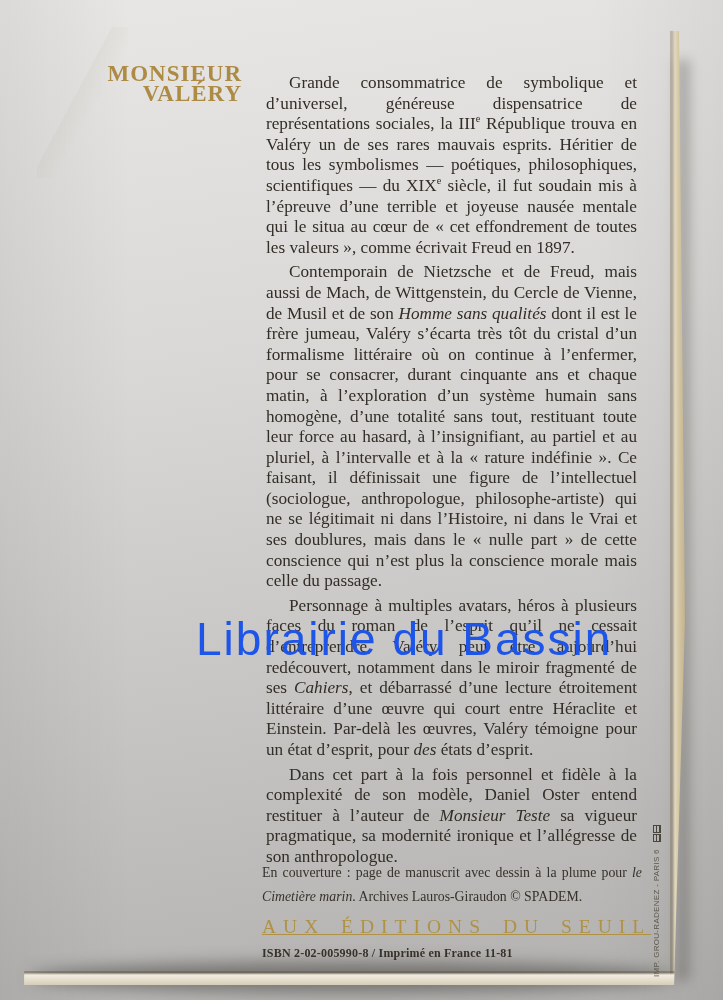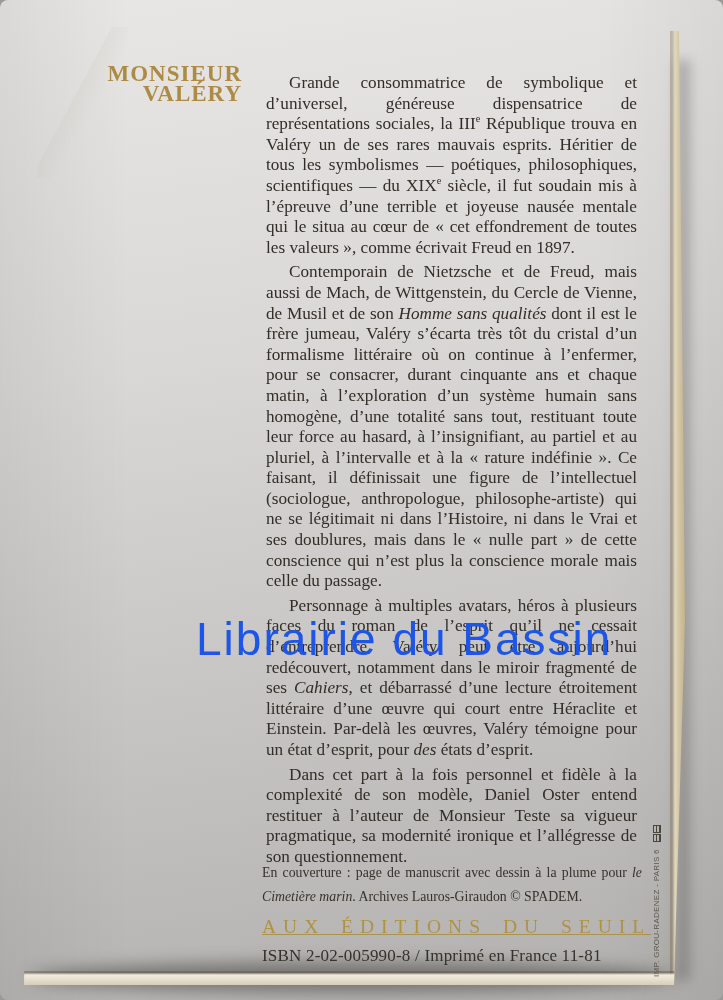--- a/index.html
+++ b/index.html
@@ -2,21 +2,20 @@
 <html lang="fr"><head>
 <meta charset="utf-8">
 <style>
   html,body{margin:0;padding:0;background:#9a9997;}
   .scene{
     position:relative;width:723px;height:1000px;overflow:hidden;
     background:
       linear-gradient(90deg, rgba(0,0,0,0.06) 0%, rgba(0,0,0,0) 18%, rgba(0,0,0,0) 82%, rgba(0,0,0,0.05) 100%),
       linear-gradient(172deg,#e8e7e5 0%,#d9d8d6 35%,#c7c6c4 65%,#b1b0ae 100%);
     font-family:"Liberation Serif",serif;
-    border-radius:8px;
   }
   .book-shadow{
     position:absolute;left:30px;top:962px;width:644px;height:30px;
     background:rgba(55,52,48,0.5);filter:blur(8px);border-radius:50%;
   }
   .book-shadow-right{
     position:absolute;left:676px;top:60px;width:14px;height:920px;
     background:rgba(55,52,48,0.28);filter:blur(6px);
   }
   .book{
@@ -57,21 +56,21 @@
     color:#36312a;font-size:13.8px;line-height:24px;text-align:justify;
   }
   .publisher-line{
     position:absolute;left:262px;top:916px;width:390px;
     color:#b09247;font-size:19.5px;letter-spacing:7px;word-spacing:4px;
     white-space:nowrap;
     text-decoration:underline;
   }
   .isbn-line{
     position:absolute;left:262px;top:946px;
-    color:#36312a;font-size:17px;font-weight:normal;letter-spacing:0.2px;
+    color:#36312a;font-size:12px;font-weight:bold;letter-spacing:0.2px;
   }
   .printer-imprint{
     position:absolute;left:652px;top:977px;width:140px;height:12px;
     transform:rotate(-90deg);transform-origin:0 0;
     font-family:"Liberation Sans",sans-serif;font-size:8px;letter-spacing:0.3px;
     color:#5c564c;white-space:nowrap;
   }
   .umark{display:inline-block;margin-left:5px;}
   .umark i{
     display:inline-block;width:6px;height:6px;margin-right:1px;vertical-align:middle;
@@ -100,21 +99,21 @@
 
     <div class="cover-title">
       <div>MONSIEUR</div>
       <div>VALÉRY</div>
     </div>
 
     <div class="body-text">
       <p><span>Grande consommatrice de symbolique et d’universel, généreuse dispensatrice de représentations sociales, la III</span><sup>e</sup><span> République trouva en Valéry un de ses rares mauvais esprits. Héritier de tous les symbolismes — poétiques, philosophiques, scientifiques — du XIX</span><sup>e</sup><span> siècle, il fut soudain mis à l’épreuve d’une terrible et joyeuse nausée mentale qui le situa au cœur de « cet effondrement de toutes les valeurs », comme écrivait Freud en 1897.</span></p>
       <p><span>Contemporain de Nietzsche et de Freud, mais aussi de Mach, de Wittgenstein, du Cercle de Vienne, de Musil et de son </span><span style="font-style: italic;">Homme sans qualités</span><span> dont il est le frère jumeau, Valéry s’écarta très tôt du cristal d’un formalisme littéraire où on continue à l’enfermer, pour se consacrer, durant cinquante ans et chaque matin, à l’exploration d’un système humain sans homogène, d’une totalité sans tout, restituant toute leur force au hasard, à l’insignifiant, au partiel et au pluriel, à l’intervalle et à la « rature indéfinie ». Ce faisant, il définissait une figure de l’intellectuel (sociologue, anthropologue, philosophe-artiste) qui ne se légitimait ni dans l’Histoire, ni dans le Vrai et ses doublures, mais dans le « nulle part » de cette conscience qui n’est plus la conscience morale mais celle du passage.</span></p>
       <p><span>Personnage à multiples avatars, héros à plusieurs faces du roman de l’esprit qu’il ne cessait d’entreprendre, Valéry peut être aujourd’hui redécouvert, notamment dans le miroir fragmenté de ses </span><span style="font-style: italic;">Cahiers</span><span>, et débarrassé d’une lecture étroitement littéraire d’une œuvre qui court entre Héraclite et Einstein. Par-delà les œuvres, Valéry témoigne pour un état d’esprit, pour </span><span style="font-style: italic;">des</span><span> états d’esprit.</span></p>
-      <p><span>Dans cet part à la fois personnel et fidèle à la complexité de son modèle, Daniel Oster entend restituer à l’auteur de </span><span style="">Monsieur Teste</span><span> sa vigueur pragmatique, sa modernité ironique et l’allégresse de son questionnement.</span></p>
+      <p><span>Dans cet part à la fois personnel et fidèle à la complexité de son modèle, Daniel Oster entend restituer à l’auteur de </span><span style="font-style: italic;">Monsieur Teste</span><span> sa vigueur pragmatique, sa modernité ironique et l’allégresse de son anthropologue.</span></p>
     </div>
 
     <div class="cover-credit"><span>En couverture : page de manuscrit avec dessin à la plume pour </span><span style="font-style: italic;">le Cimetière marin</span><span>. Archives Lauros-Giraudon © SPADEM.</span></div>
 
     <div class="publisher-line">AUX ÉDITIONS DU SEUIL</div>
 
     <div class="isbn-line">ISBN 2-02-005990-8 / Imprimé en France 11-81</div>
 
     <div class="printer-imprint">
       <span>IMP. GROU-RADENEZ - PARIS 6</span>

